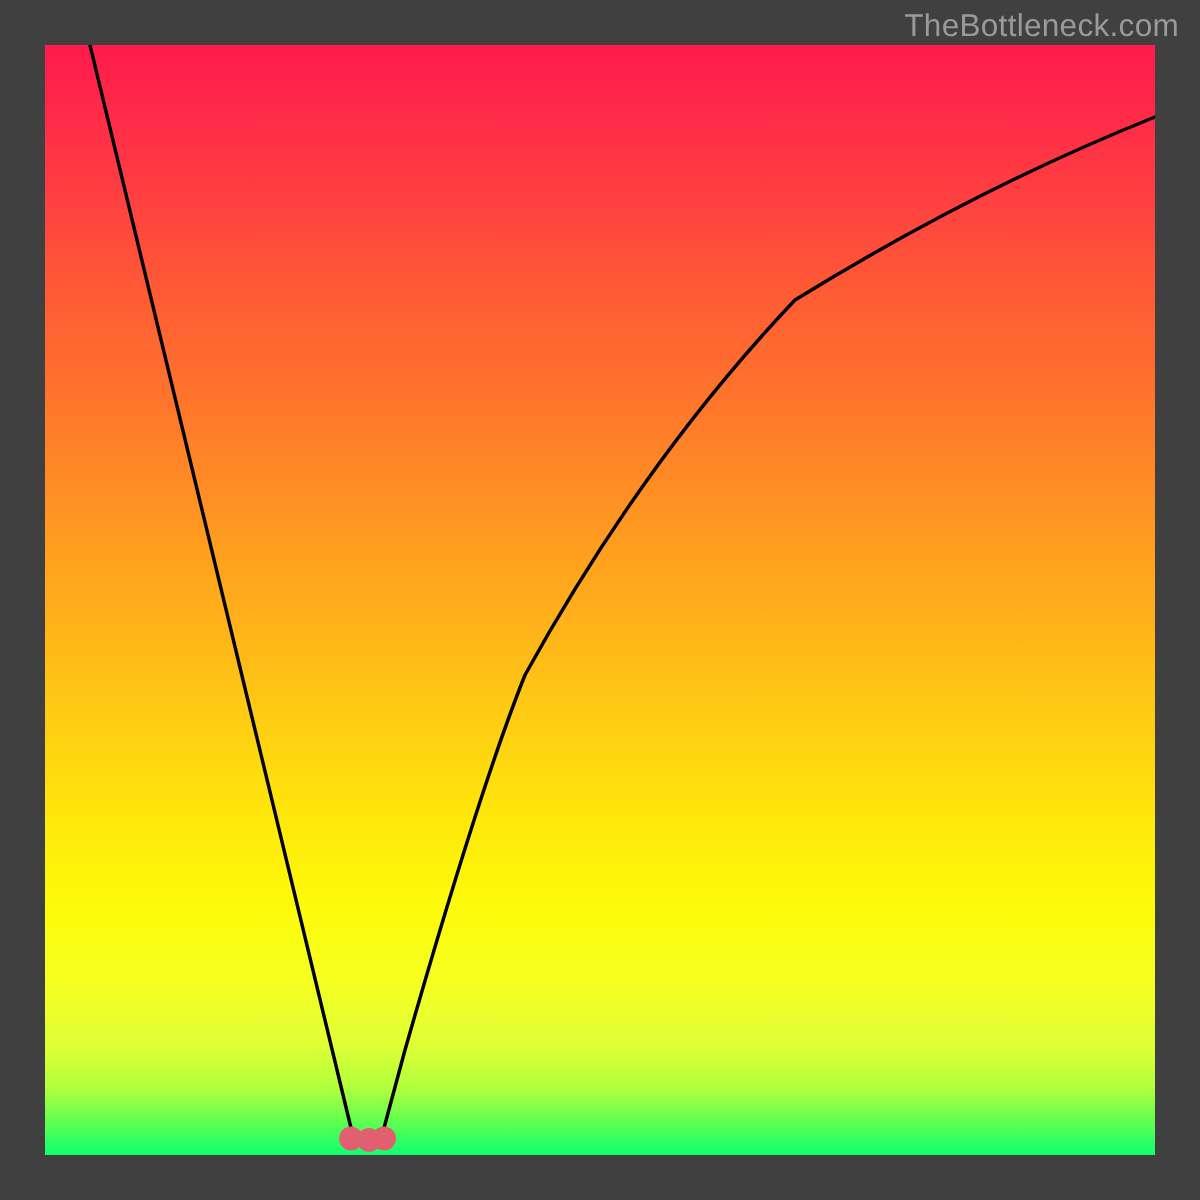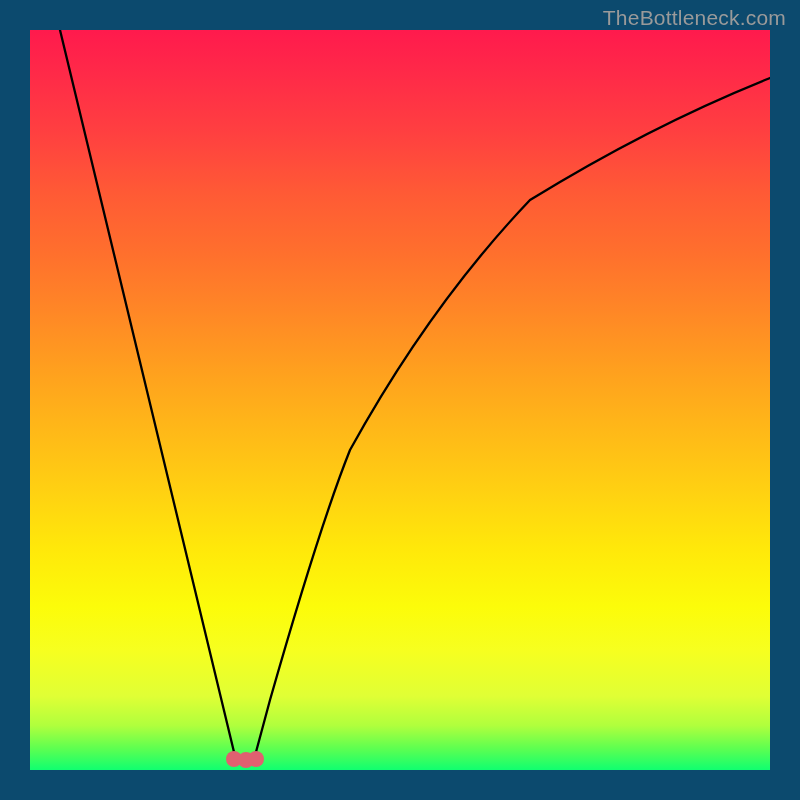--- a/index.html
+++ b/index.html
@@ -8,21 +8,21 @@
     width: 800px;
     height: 800px;
     overflow: hidden;
     background: #000;
     font-family: Arial, Helvetica, sans-serif;
   }
   .frame {
     position: relative;
     width: 800px;
     height: 800px;
-    background: #0c4a6e;
+    background: #404040;
   }
   .plot-area {
     position: absolute;
     left: 30px;
     top: 30px;
     width: 740px;
     height: 740px;
     
     background: linear-gradient(to bottom,
       #ff1a4d 0%,

